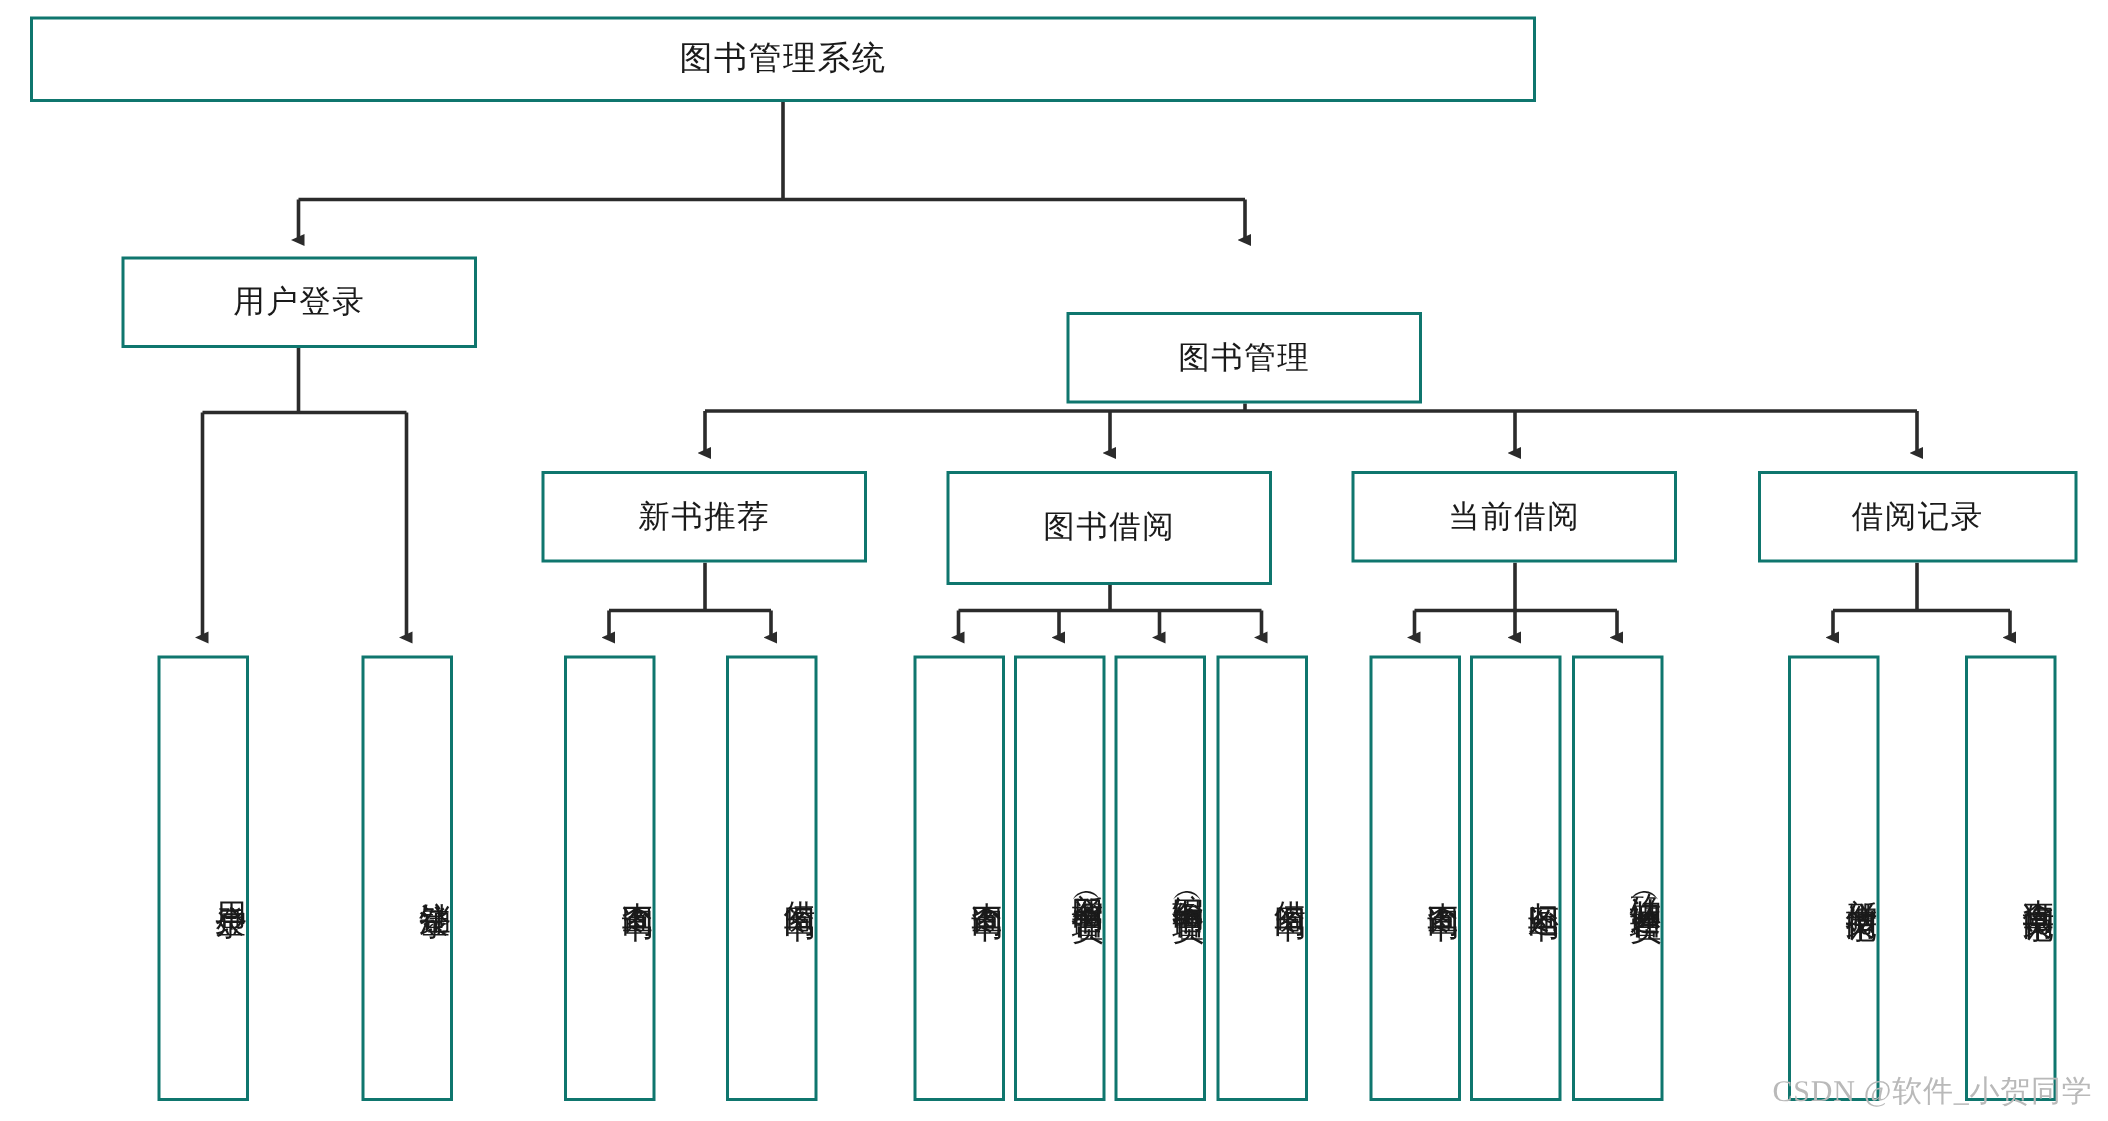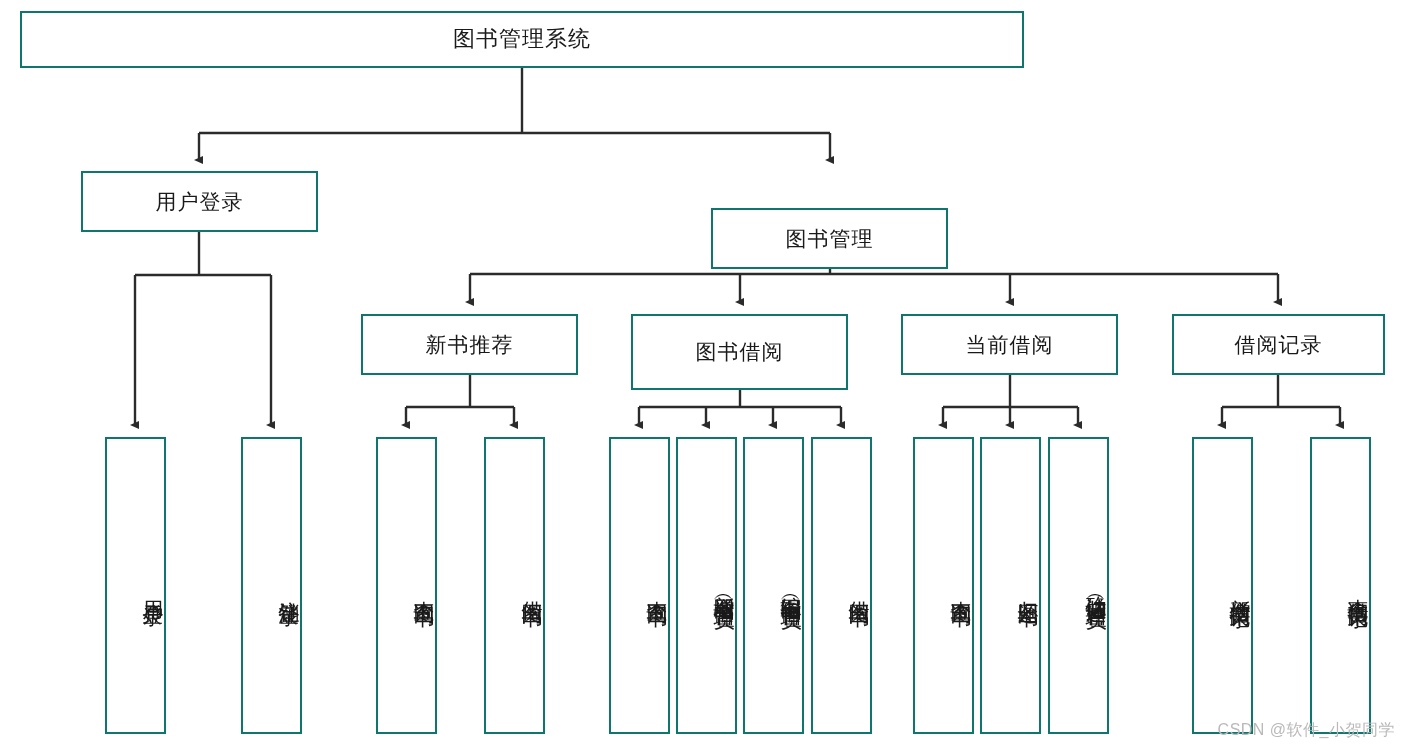--- a/index.html
+++ b/index.html
@@ -50,25 +50,26 @@
     writing-mode:vertical-rl;
     text-orientation:upright;
     line-height:1.05;
     letter-spacing:2px;
     white-space:nowrap;
   }
   .watermark{
     position:absolute;
     right:10px;
     bottom:6px;
-    font-size:16px;
+    font-size:20px;
     color:#b9b9b9;
     z-index:5;
     white-space:nowrap;
     letter-spacing:0.5px;
+    font-family:Liberation Serif, serif;
   }
 </style>
 </head>
 <body>
 
 <div id="canvas">
 
   <svg id="edges" viewBox="0 0 1405 747" xmlns="http://www.w3.org/2000/svg">
     <defs>
       <marker id="arrow" markerWidth="10" markerHeight="10" refX="5" refY="5" orient="auto" markerUnits="userSpaceOnUse">

